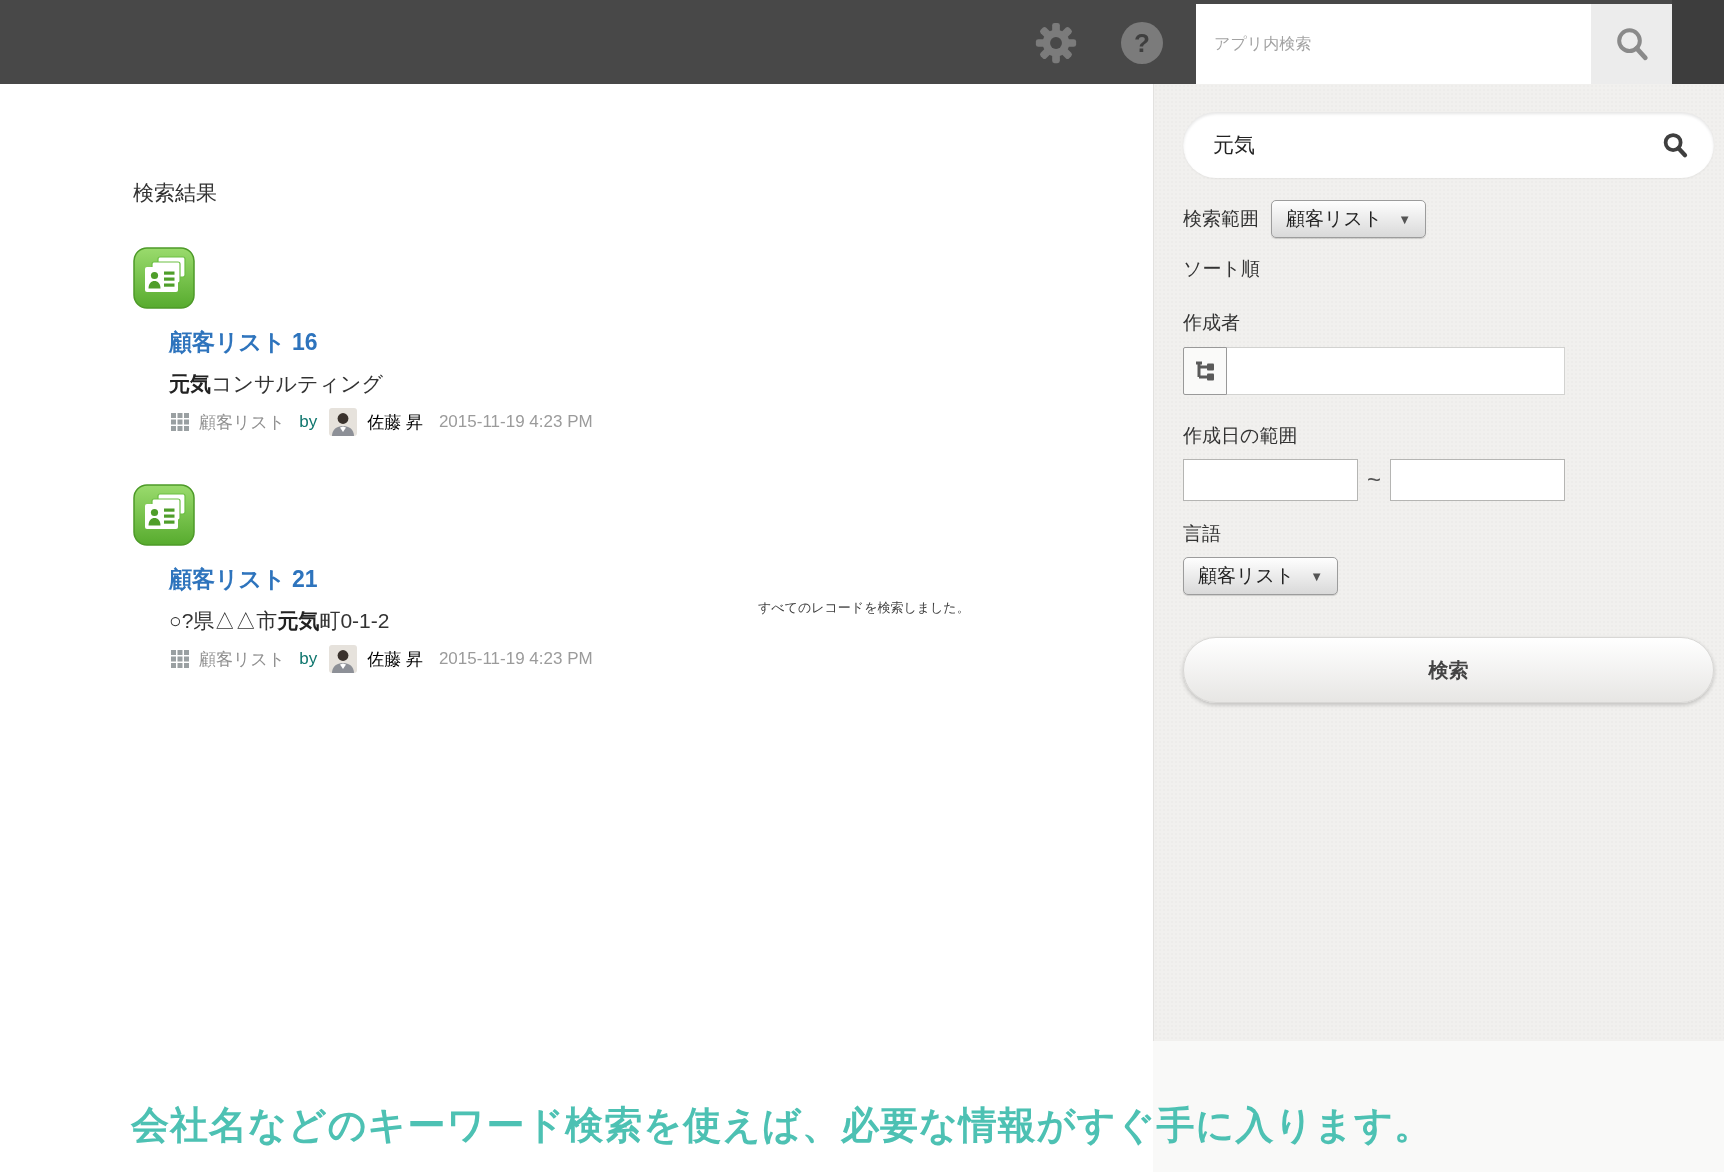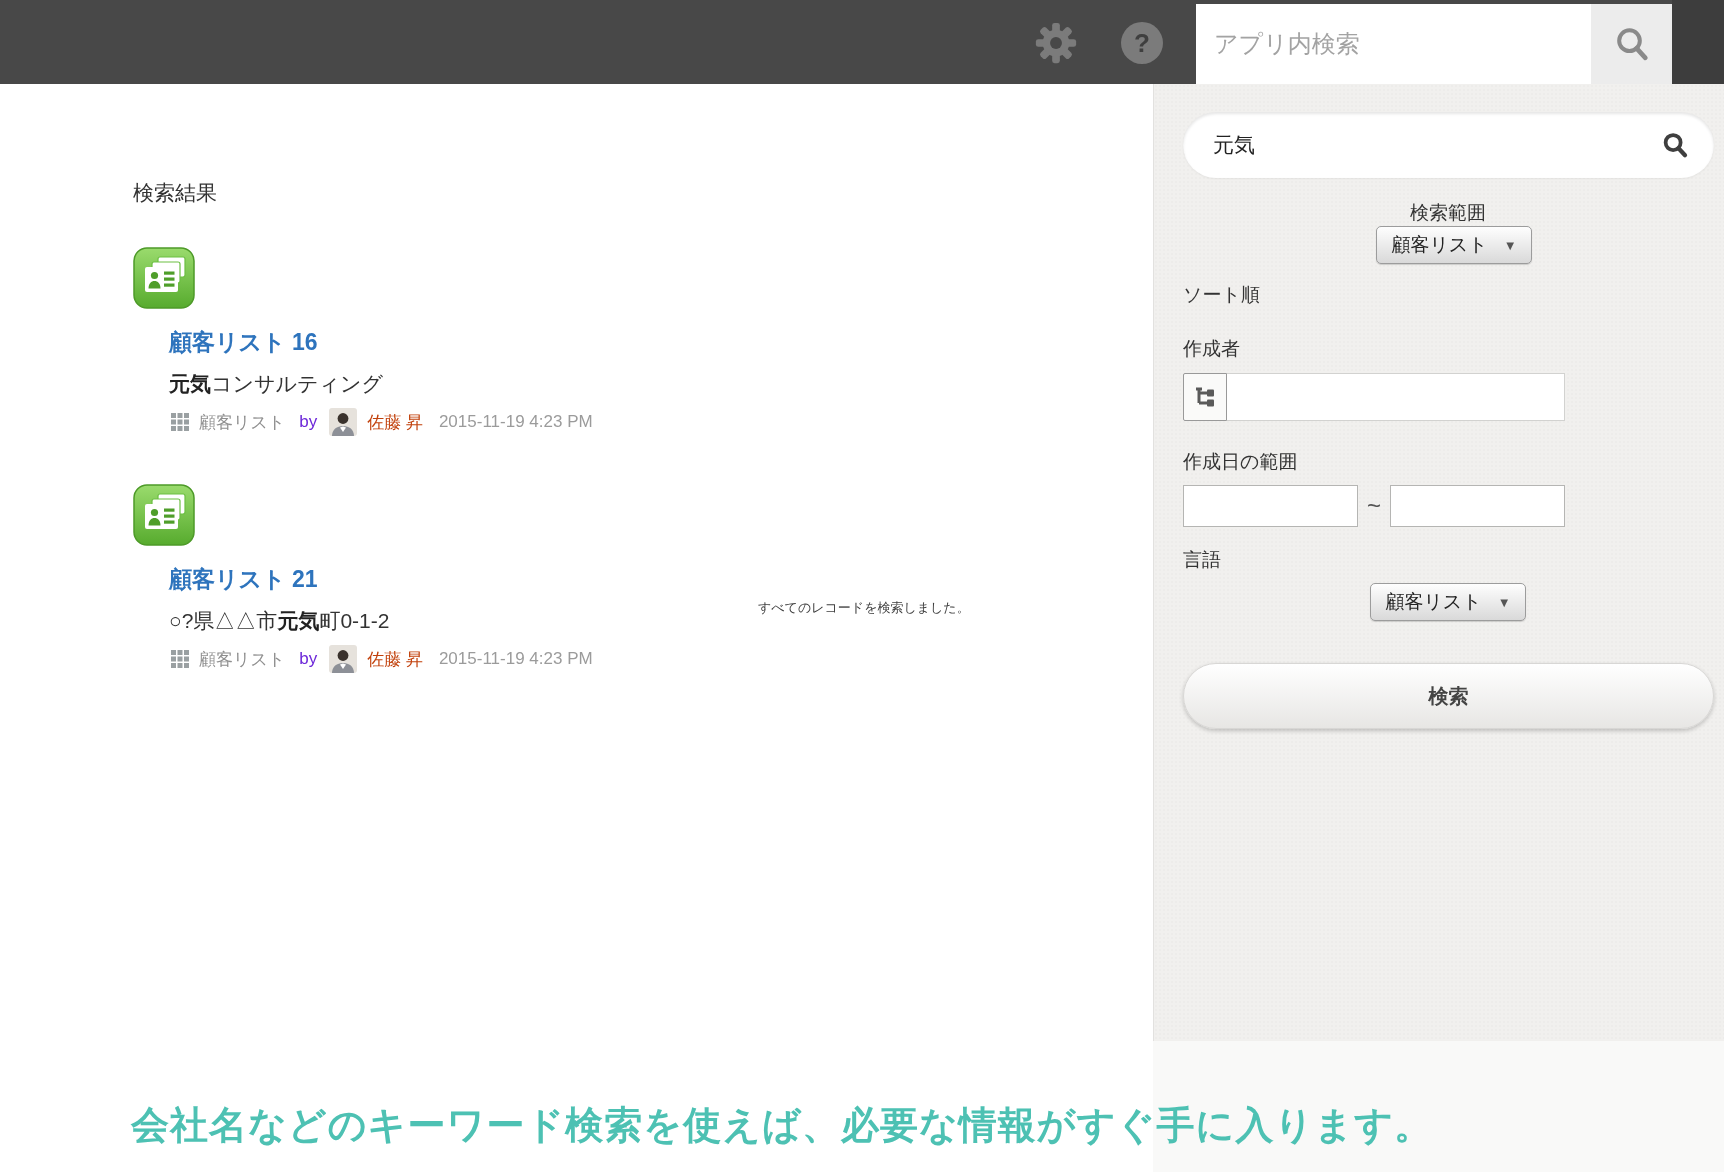--- a/index.html
+++ b/index.html
@@ -17,55 +17,55 @@
   .nav-star { margin-left:28px; }
   .badge { position:absolute; left:14px; top:-28px; min-width:38px; height:27px; background:#e2433c;
            border-radius:14px; color:#fff; font-size:17px; font-weight:bold; display:flex;
            align-items:center; justify-content:center; padding:0 8px; }
   .topbar-right { position:absolute; right:0; top:0; height:84px; width:1724px; }
   .gear { position:absolute; left:1035px; top:22px; }
   .help { position:absolute; left:1121px; top:22px; width:42px; height:42px; border-radius:50%;
           background:#7b7b7b; display:flex; align-items:center; justify-content:center; cursor:pointer; }
   .help span { color:#3f3f3f; font-size:26px; font-weight:bold; }
   .top-search-input { position:absolute; left:1196px; top:4px; width:395px; height:80px; border:none;
-          background:#fff; font-size:24px; padding:0 18px; color:#333; outline:none;
+          background:#fff; font-size:16px; padding:0 18px; color:#333; outline:none;
           font-family:"Liberation Sans", sans-serif; }
   .top-search-input::placeholder { color:#a3a3a3; }
   .top-search-btn { position:absolute; left:1591px; top:4px; width:81px; height:80px; background:#ececec;
           border:none; display:flex; align-items:center; justify-content:center; cursor:pointer; }
   .top-corner { position:absolute; left:1672px; top:0; width:52px; height:84px; background:#3d3d3d; }
 
   
   .main-heading { position:absolute; left:133px; top:179px; font-size:21px; font-weight:normal; color:#333; }
   .results { position:absolute; left:133px; top:247px; width:900px; }
   .result-row { display:flex; margin-bottom:48px;flex-direction:column; }
   .app-icon { width:62px; height:62px; flex:0 0 62px; cursor:pointer; }
   .result-body { margin-left:36px; padding-top:18px; }
   .result-title { font-size:23px; font-weight:bold; color:#2e74bd; cursor:pointer; text-decoration:none; display:inline-block; }
   .result-sub { margin-top:12px; font-size:21px; color:#333; }
   .result-sub b { font-weight:bold; color:#222; }
   .result-meta { margin-top:10px; display:flex; align-items:center; font-size:17px; color:#9b9b9b; }
   .result-meta .app-name { margin-left:8px; color:#8f8f8f; cursor:pointer; }
-  .result-meta .by { margin-left:14px; color:#6d28d9; }
+  .result-meta .by { margin-left:14px; color:#0f766e; }
   .avatar { width:28px; height:28px; margin-left:12px; border-radius:3px; overflow:hidden; cursor:pointer; }
-  .user-link { margin-left:10px; color:#c2410c; cursor:pointer; }
+  .user-link { margin-left:10px; color:#000000; cursor:pointer; }
   .timestamp { margin-left:16px; color:#9b9b9b; }
   .notice { position:absolute; left:758px; top:599px; font-size:13px; color:#3e3e3e; }
 
   
   .sidebar { position:absolute; left:1153px; top:84px; width:571px; height:957px; background:#f1f0ee;
              border-left:1px solid #e2e1df; padding:28px 11px 0 29px;
              background-image:radial-gradient(rgba(0,0,0,0.015) 1px, transparent 1px); background-size:4px 4px; }
   .side-search { position:relative; width:531px; height:66px; }
   .side-search input { width:531px; height:66px; border:none; border-radius:33px; background:#fff;
              padding:0 70px 0 30px; font-size:21px; color:#222; outline:none;
              font-family:"Liberation Sans", sans-serif;
              box-shadow:inset 0 2px 3px rgba(0,0,0,0.10), 0 1px 2px rgba(0,0,0,0.05); }
   .side-search .mag { position:absolute; right:24px; top:18px; cursor:pointer; }
-  .srow { display:flex; align-items:center;flex-direction:column; }
+  .srow { display:flex; align-items:center; }
   .scope-row { margin-top:22px; }
   .side-label { font-size:19px; color:#333; }
   .dropdown { display:inline-flex; align-items:center; height:38px; padding:0 14px; margin-left:12px;
              background:linear-gradient(#fefefe,#d9d9d9); border:1px solid #9c9c9c; border-radius:5px;
              box-shadow:0 1px 1px rgba(0,0,0,0.15); cursor:pointer; font-size:19px; color:#222; }
   .dropdown .caret { margin-left:16px; font-size:13px; color:#555; }
   .sort-label { margin-top:18px; }
   .radio-row { margin-top:14px; display:flex; align-items:center; }
   .radio { width:19px; height:19px; border-radius:50%; background:#fff; border:1px solid #9e9e9e;
            display:inline-flex; align-items:center; justify-content:center; cursor:pointer;

